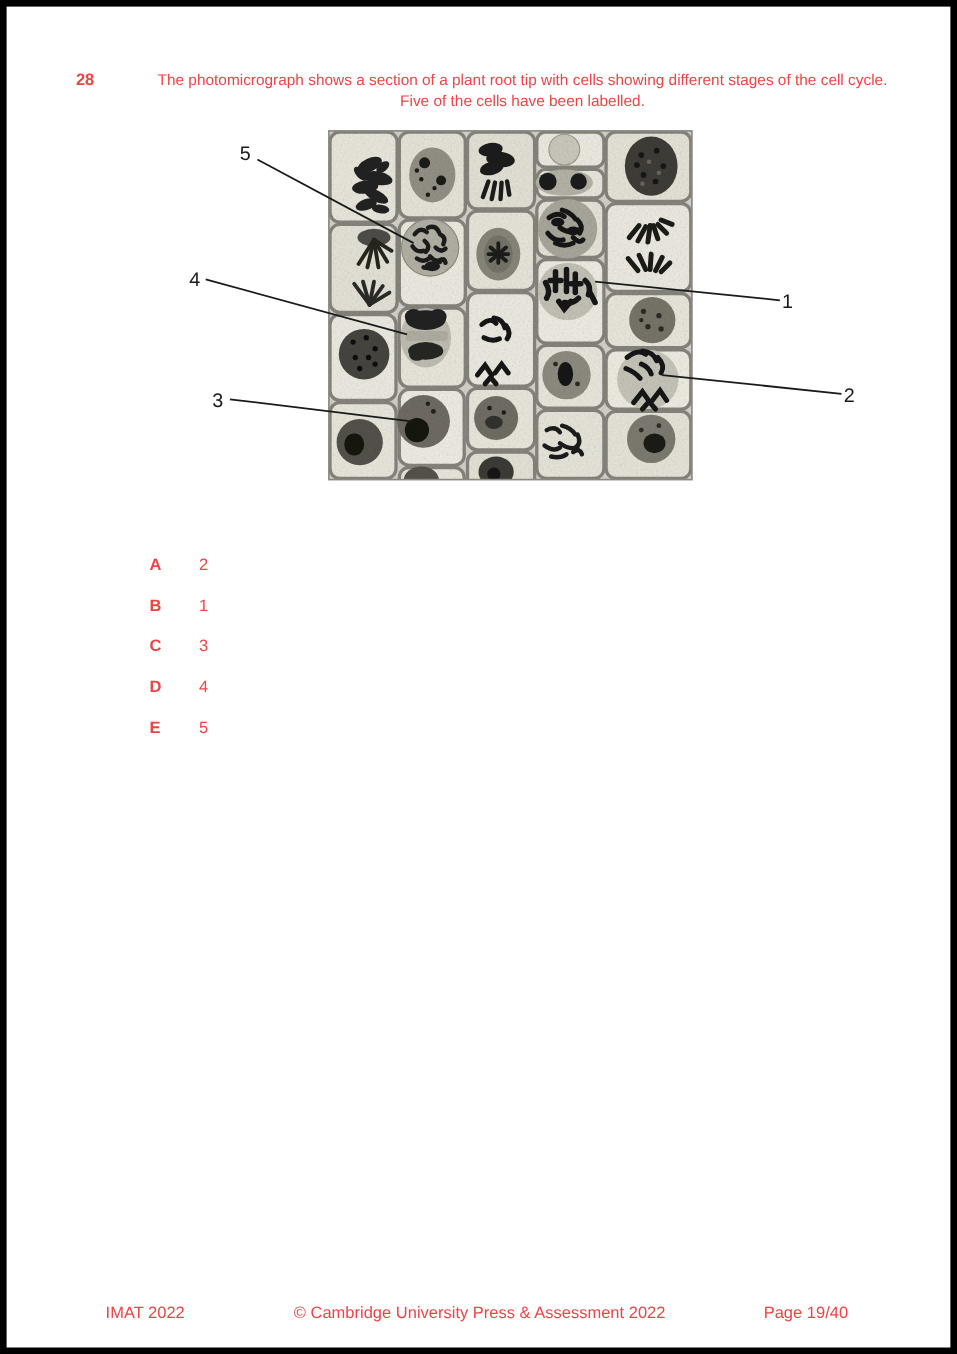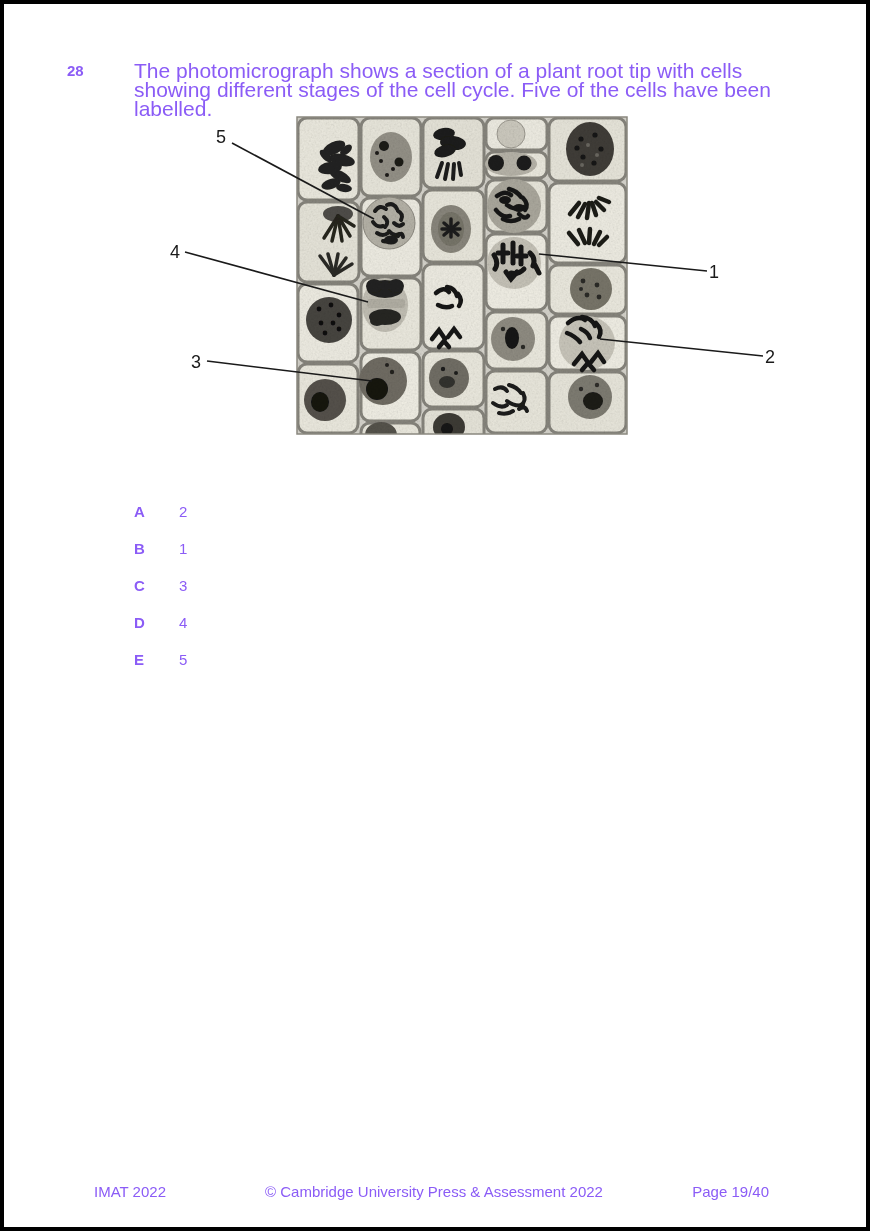--- a/index.html
+++ b/index.html
@@ -1,32 +1,32 @@
 <!DOCTYPE html>
 <html><head>
 <meta charset="utf-8">
 <style>
   html,body{margin:0;padding:0;background:#ffffff;}
   .page{
     position:relative;
     width:870px;height:1231px;
     background:#ffffff;
     font-family:"Liberation Sans",sans-serif;
-    color:#8b5cf6;
+    color:#ef4444;
     overflow:hidden;
     box-sizing:border-box;
-    border:4px solid #000000;
+    border:6px solid #000000;
   }
   .qnum{
     position:absolute;left:63px;top:57px;
     font-size:15px;font-weight:bold;line-height:19px;
   }
   .qtext{
     position:absolute;left:130px;top:57px;width:678px;
-    font-size:21px;line-height:19px;
+    font-size:14px;line-height:19px;text-align:center;
   }
   .figure{
     position:absolute;left:150px;top:105px;width:640px;height:335px;
   }
   .prompt{
     position:absolute;left:130px;top:455px;
     font-size:15px;line-height:19px;
   }
   .options{
     position:absolute;left:130px;top:500px;

